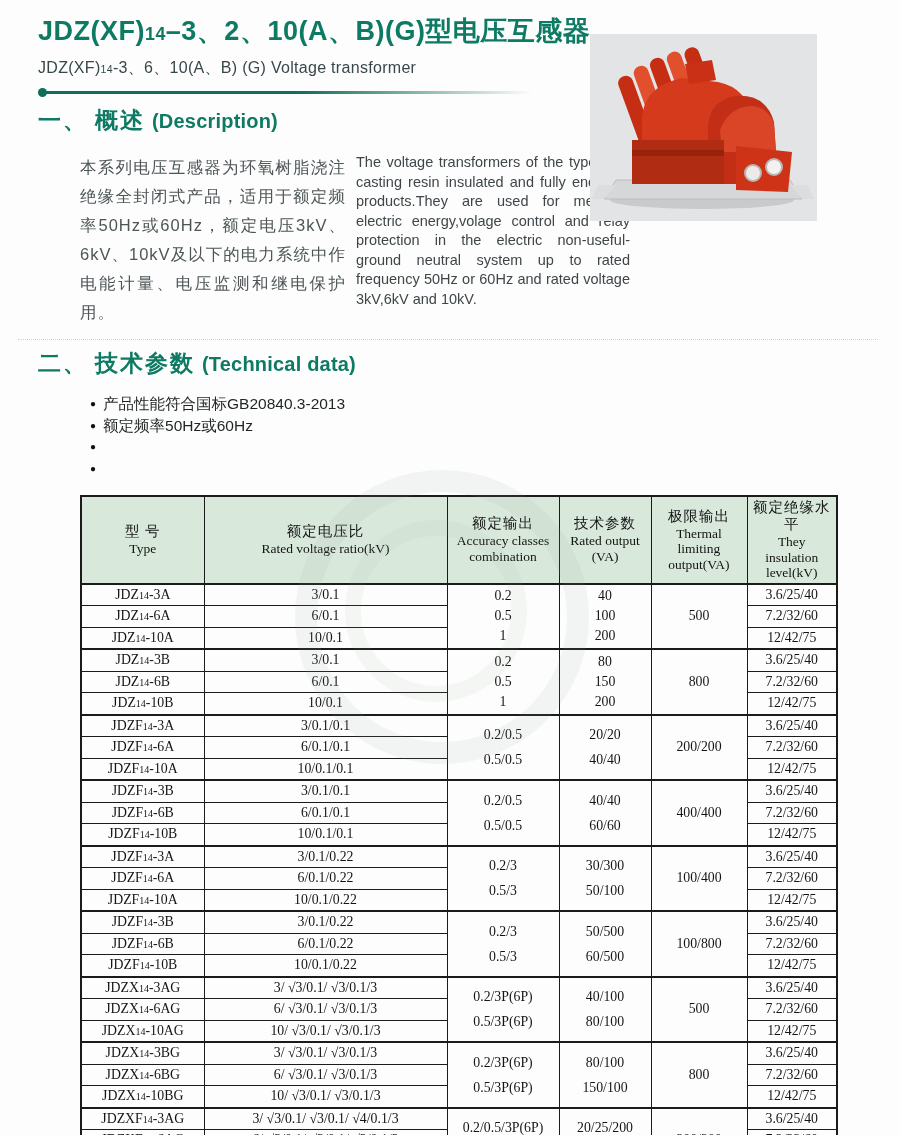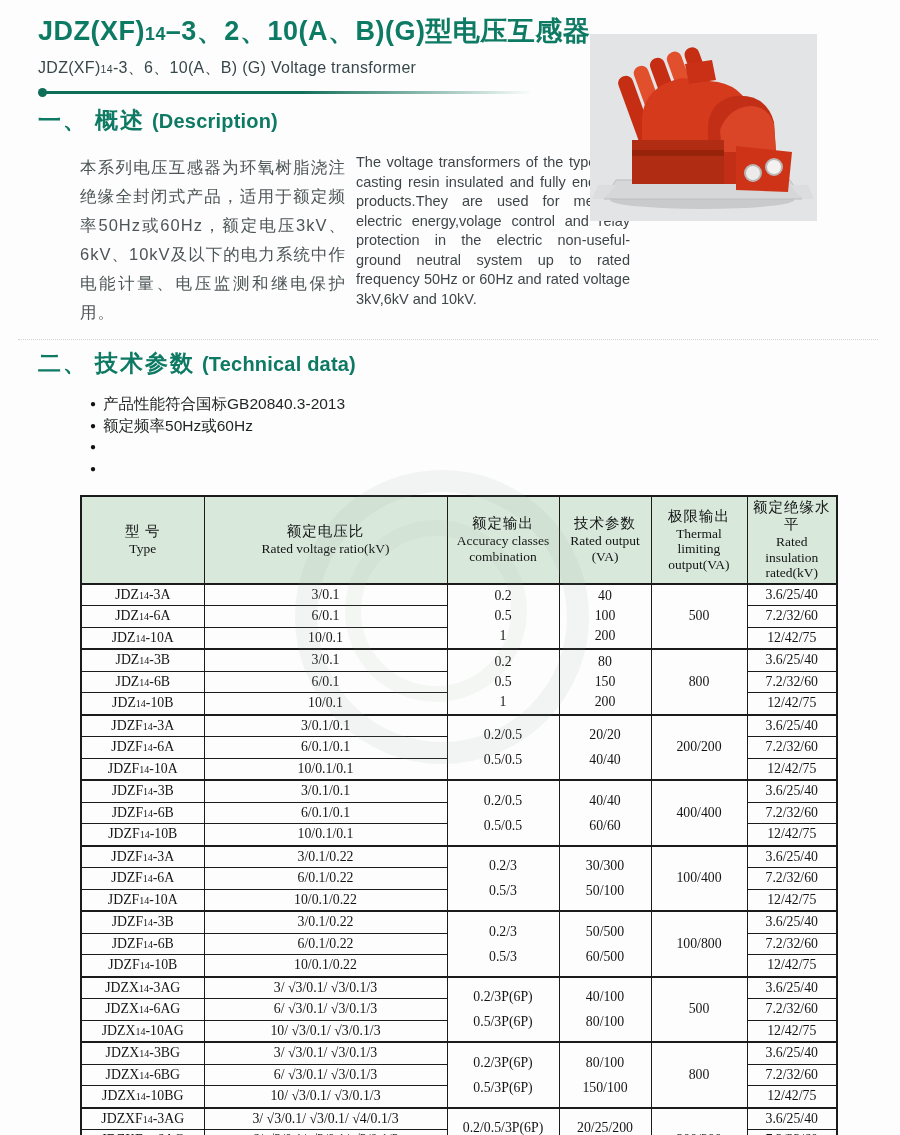--- a/index.html
+++ b/index.html
@@ -187,21 +187,21 @@
         <th>
             <div class="hz">技术参数</div>
             <div class="he">Rated output (VA)</div>
           </th>
         <th>
             <div class="hz">极限输出</div>
             <div class="he">Thermal limiting output(VA)</div>
           </th>
         <th>
             <div class="hz">额定绝缘水平</div>
-            <div class="he">Rated insulation rated(kV)</div>
+            <div class="he">They insulation level(kV)</div>
           </th>
       </tr>
     </thead>
     <tbody>
         <tr class="gs">
           <td><span>JDZ</span><span class="sub">14</span><span>-3A</span></td>
           <td>3/0.1</td>
           <td class="m3" rowspan="3">
             <div>0.2</div>
             <div>0.5</div>

